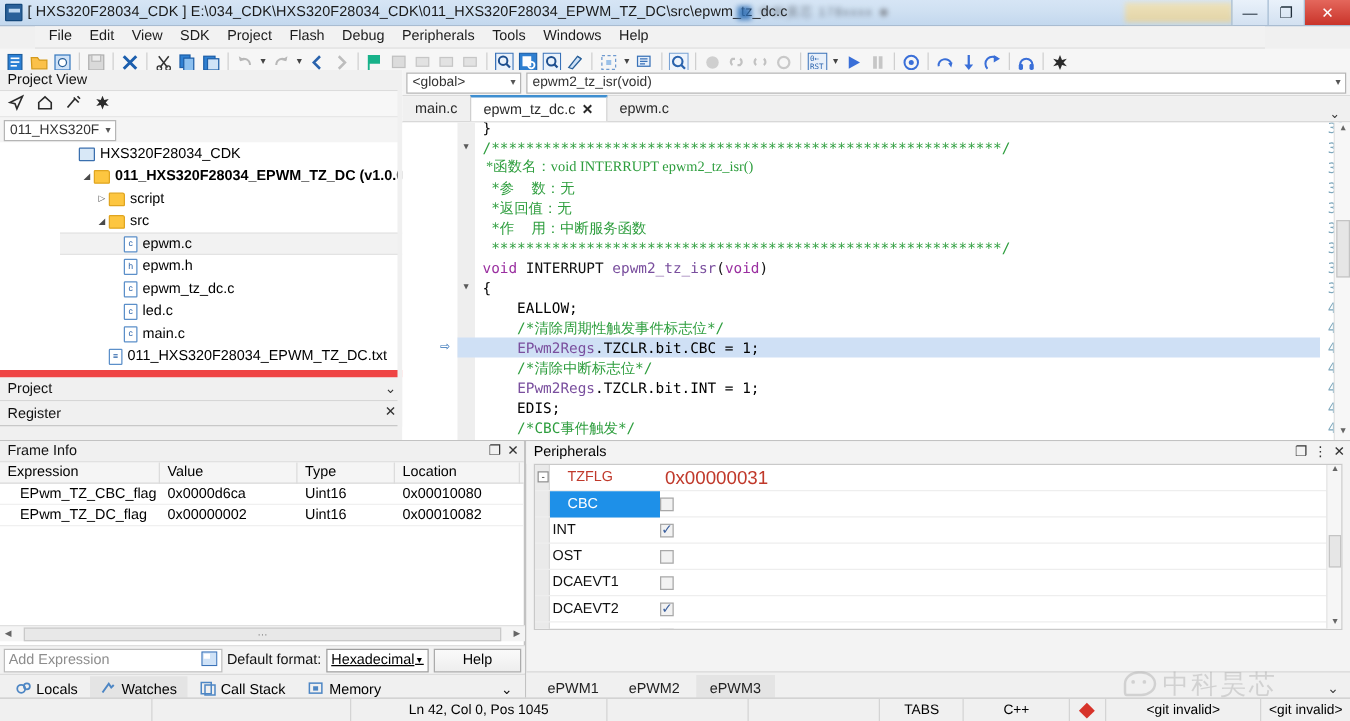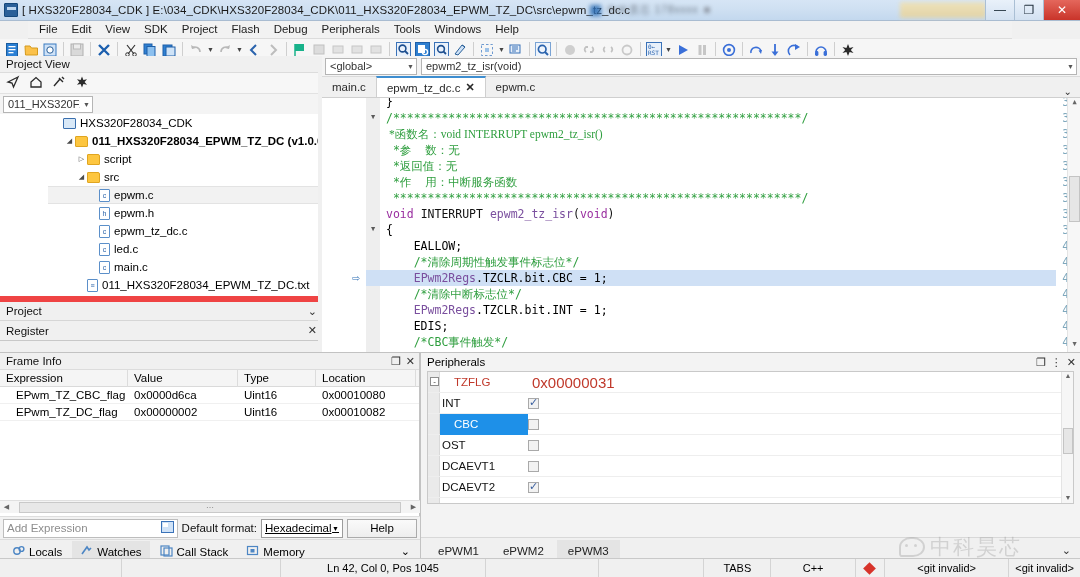--- a/index.html
+++ b/index.html
@@ -815,27 +815,27 @@
       <span class="pt-btn">✕</span>
     </div>
     <div class="pe-grid">
       <div class="pe-left"></div>
       <div id="pe-rows">
           <div class="pe-row reg">
             <div class="pe-expand">-</div>
             <div class="pe-name">TZFLG</div>
             <div class="pe-val">0x00000031</div>
           </div>
+          <div class="pe-row sel">
+            <div class="pe-name">CBC</div>
+            <div class="pe-chk"></div>
+          </div>
           <div class="pe-row">
             <div class="pe-name">INT</div>
             <div class="pe-chk on"></div>
-          </div>
-          <div class="pe-row sel">
-            <div class="pe-name">CBC</div>
-            <div class="pe-chk"></div>
           </div>
           <div class="pe-row">
             <div class="pe-name">OST</div>
             <div class="pe-chk"></div>
           </div>
           <div class="pe-row">
             <div class="pe-name">DCAEVT1</div>
             <div class="pe-chk"></div>
           </div>
           <div class="pe-row">

